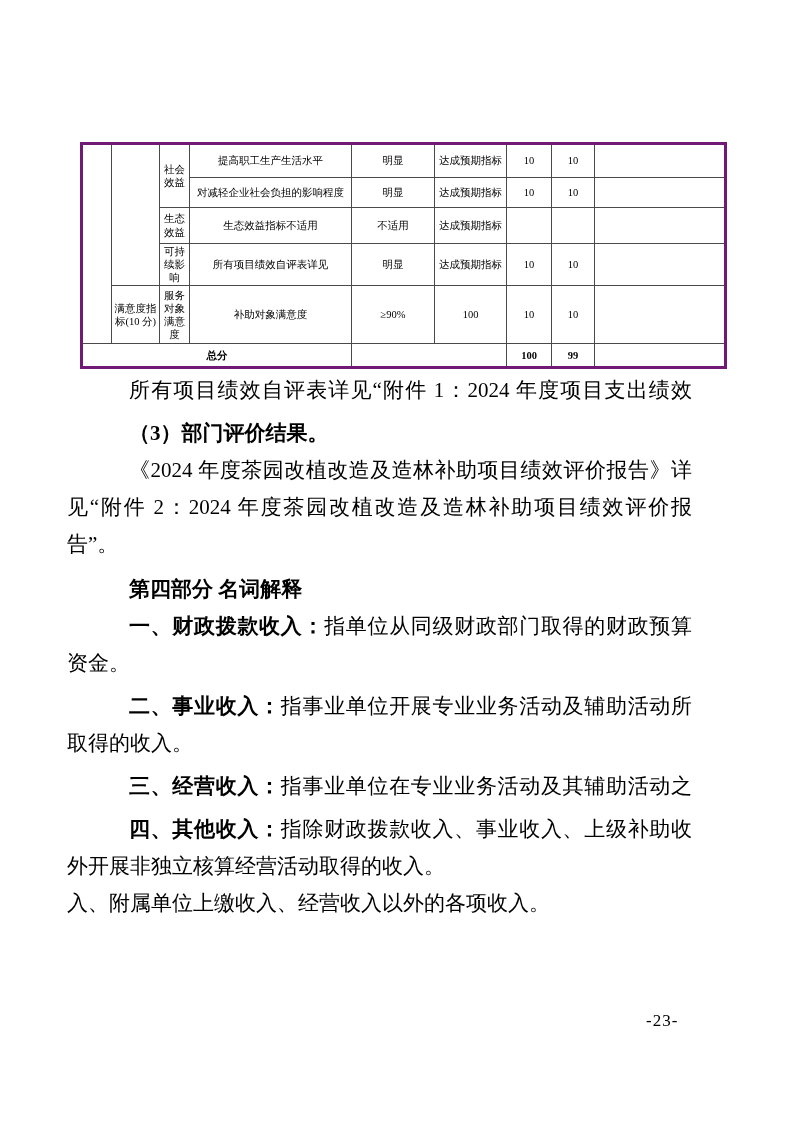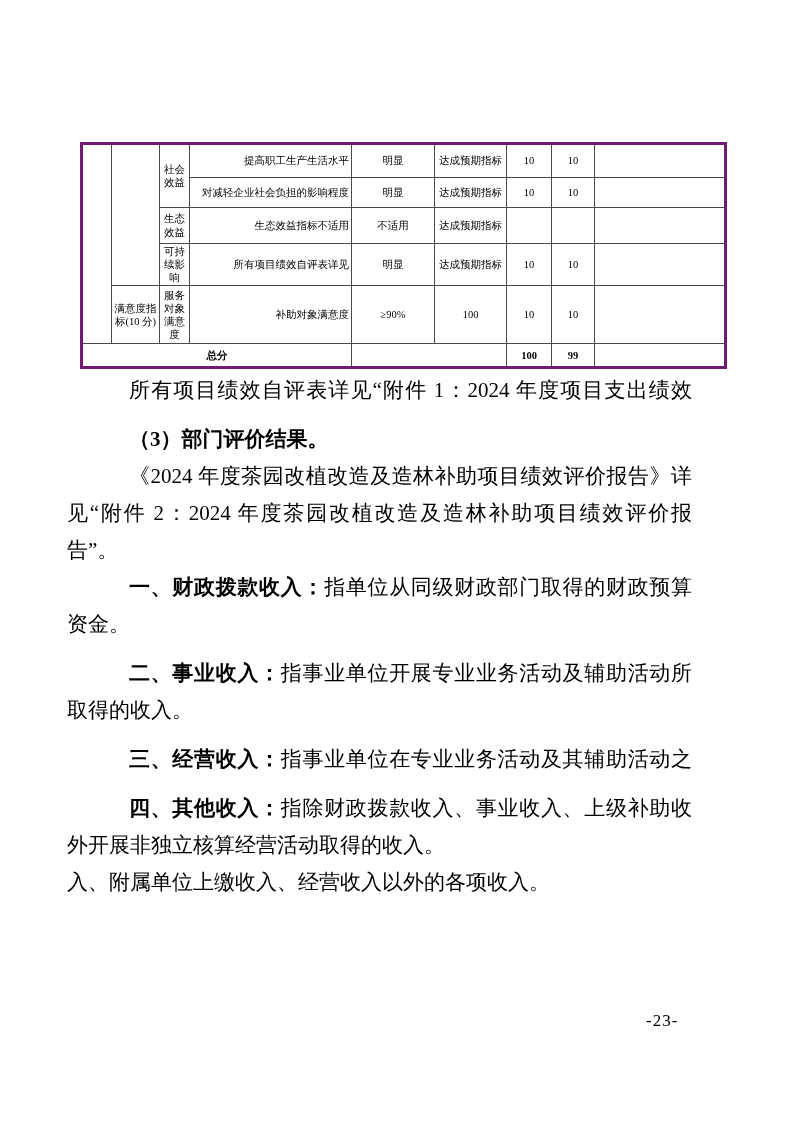--- a/index.html
+++ b/index.html
@@ -22,21 +22,21 @@
     border:3px solid #701a75;
   }
   table.score-table td {
     border:1px solid #4a4a4a;
     padding:1px 2px;
     vertical-align:middle;
     overflow:hidden;
     word-break:break-all;
   }
   td.ctr { text-align:center; }
-  td.ind { text-align:right; padding-left:3px;margin-top:44px; }
+  td.ind { text-align:center; padding-left:3px;margin-top:44px; }
   td.subcat { text-align:center; padding:1px 3px; }
   tr.r1 { height:34px; } tr.r2 { height:30px; } tr.r3 { height:36px; }
   tr.r4 { height:41px; } tr.r5 { height:58px; } tr.r6 { height:24px;margin-top:16px; }
   tr.total td { font-weight:bold; }
 
   
   .content {
     position:absolute; left:67px; top:372px; width:625px;
     font-size:21px;
   }
@@ -45,21 +45,21 @@
     text-align:left;
   }
   .line.jfull {
     text-align:justify;
     text-align-last:justify;
     text-justify:inter-character;
   }
   .indent { text-indent:62px; }
   .lead { font-weight:bold; }
   .heading { font-weight:bold; }
-  .gap6 { margin-top:12px; }
+  .gap6 { margin-top:6px; }
   .gap8 { margin-top:8px; }
 
   .page-number {
     position:absolute; left:646px; top:1011px;
     font-size:17px; letter-spacing:1px;
   }
 </style>
 </head>
 <body>
 
@@ -137,20 +137,21 @@
 
   <div class="content">
     <div class="line jfull indent">所有项目绩效自评表详见“附件 1：2024 年度项目支出绩效</div>
 
     <div class="line indent heading gap6">（3）部门评价结果。</div>
 
     <div class="line jfull indent">《2024 年度茶园改植改造及造林补助项目绩效评价报告》详</div>
     <div class="line jfull">见“附件 2：2024 年度茶园改植改造及造林补助项目绩效评价报</div>
     <div class="line">告”。</div>
 
+    <div class="line indent heading gap8">第四部分 名词解释</div>
 
     <div class="line jfull indent"><span class="lead">一、财政拨款收入：</span><span>指单位从同级财政部门取得的财政预算</span></div>
     <div class="line">资金。</div>
 
     <div class="line jfull indent gap6"><span class="lead">二、事业收入：</span><span>指事业单位开展专业业务活动及辅助活动所</span></div>
     <div class="line">取得的收入。</div>
 
     <div class="line jfull indent gap6"><span class="lead">三、经营收入：</span><span>指事业单位在专业业务活动及其辅助活动之</span></div>
     <div class="line jfull indent gap6"><span class="lead">四、其他收入：</span><span>指除财政拨款收入、事业收入、上级补助收</span></div>
 

